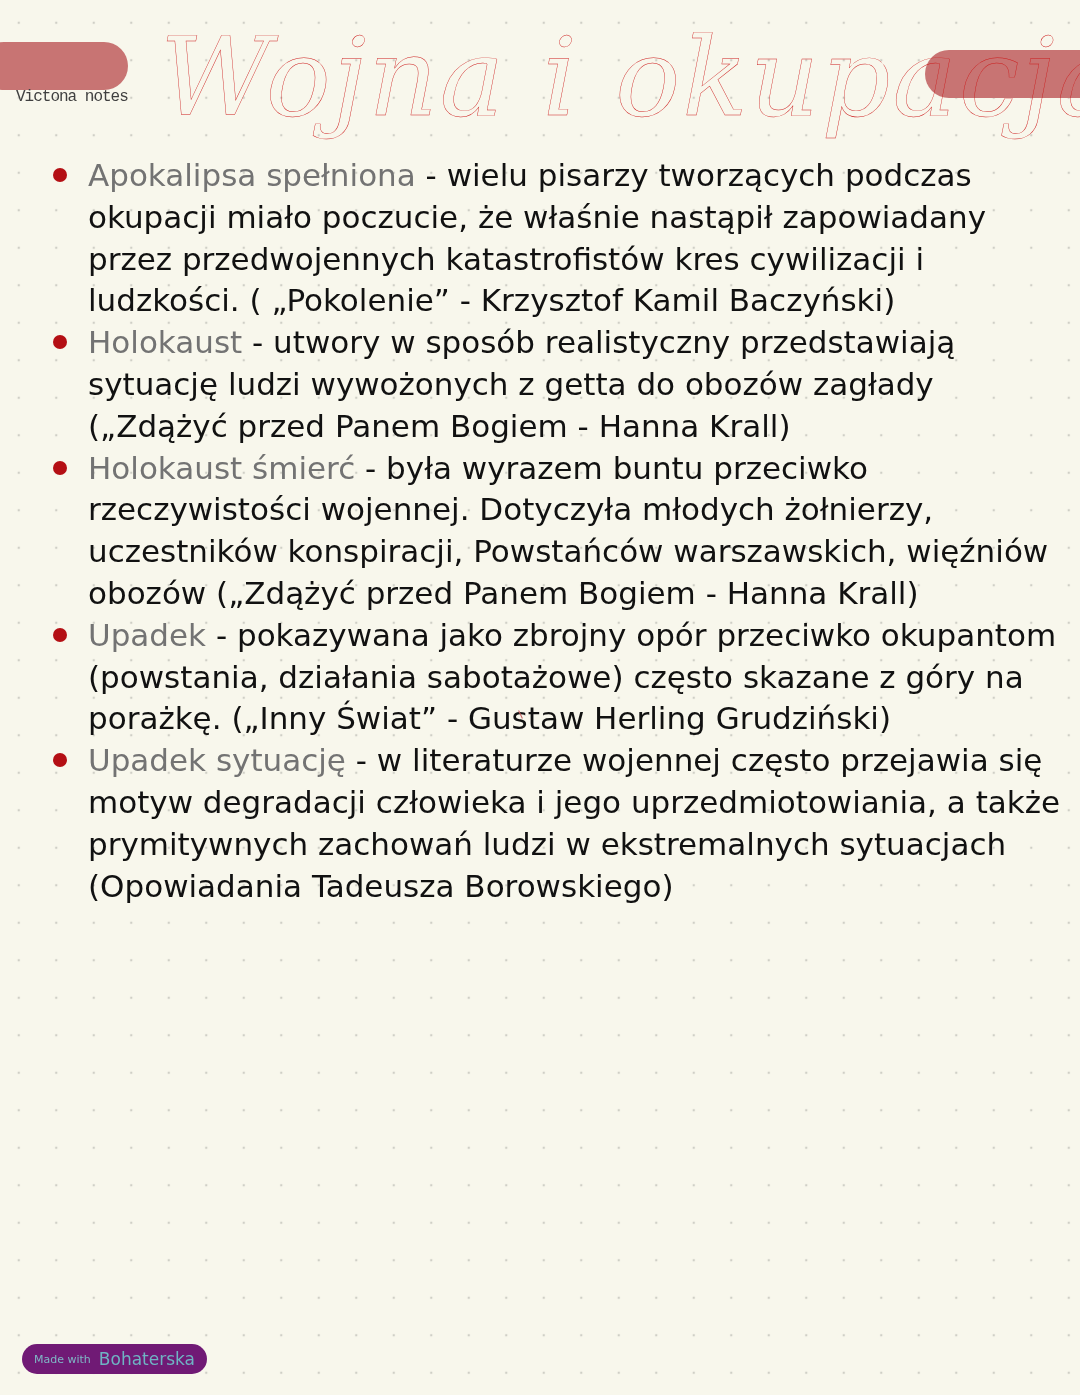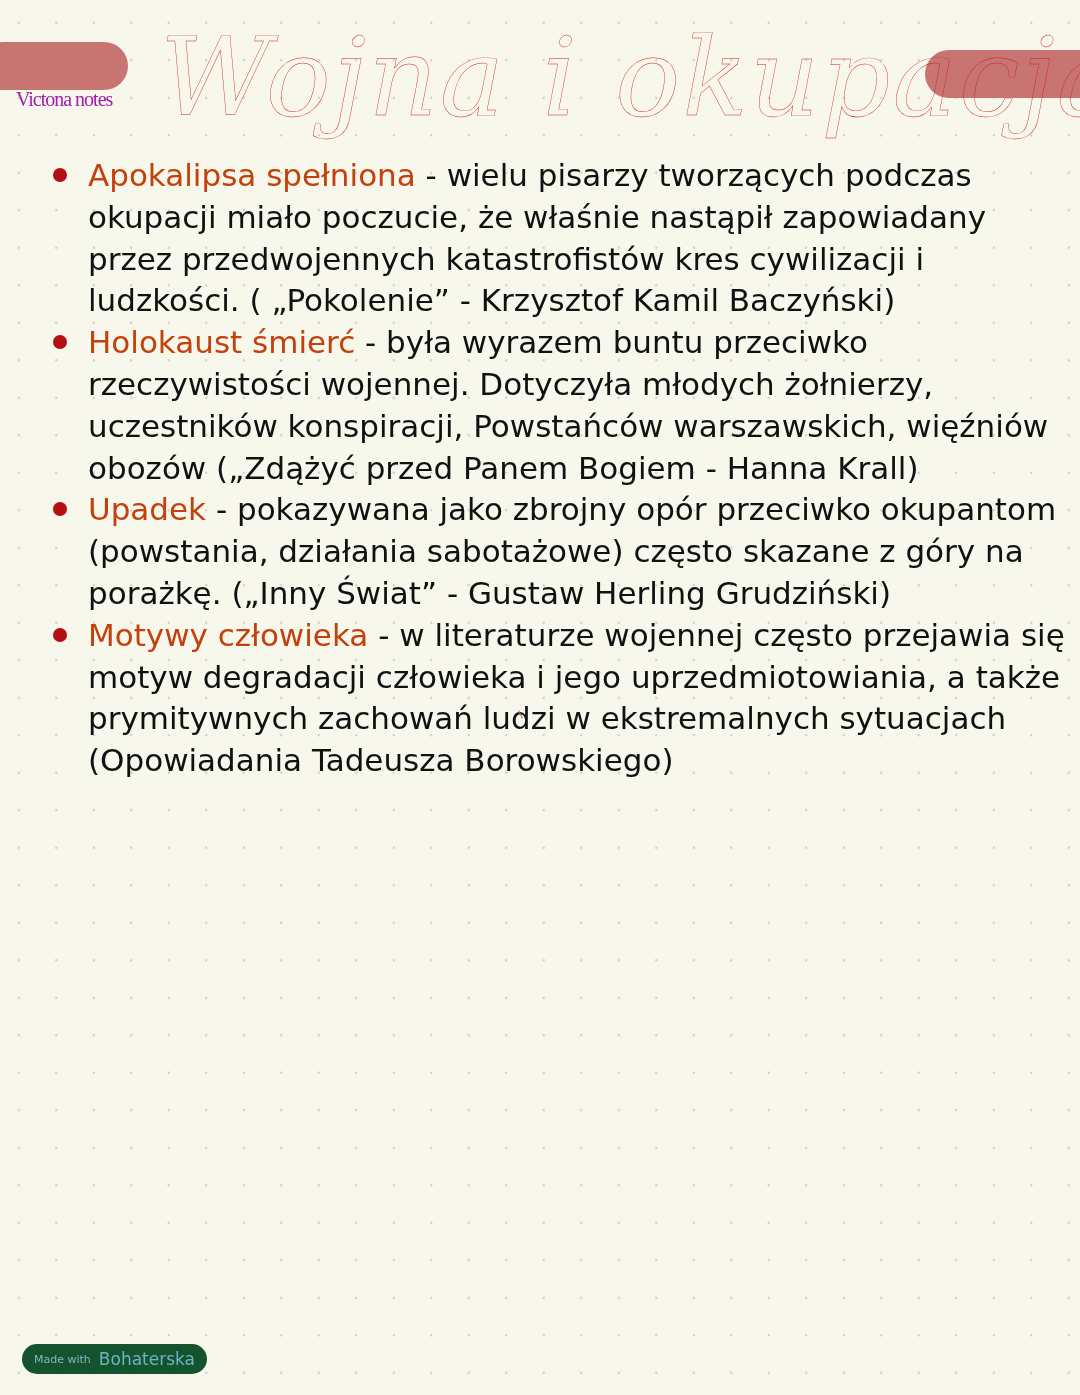--- a/index.html
+++ b/index.html
@@ -18,21 +18,21 @@
     .tab-left {
       position: absolute; left: -20px; top: 42px; width: 148px; height: 48px;
       background: #c87473; border-radius: 24px;
     }
     .tab-right {
       position: absolute; left: 925px; top: 50px; width: 190px; height: 48px;
       background: #c87473; border-radius: 24px;
     }
     .brand {
       position: absolute; left: 16px; top: 88px;
-      font-family: Liberation Serif, serif; font-size: 20px; color: #a21caf;
+      font-family: Liberation Mono, monospace; font-size: 16px; color: #404040;
       letter-spacing: -1px;
     }
     .title {
       position: absolute; left: 160px; top: 8px;
       font-family: "DejaVu Serif", serif; font-style: italic;
       font-size: 108px; line-height: 140px; color: #cc1a1a;
       letter-spacing: 2px; font-weight: normal;
       -webkit-text-stroke: 0.4px #cc1a1a;
       color: transparent;
       white-space: nowrap;
@@ -43,25 +43,25 @@
     }
     .section-heading { display: block; white-space: nowrap; }
     .section-number { color: #111; }
     .section-title { color: #a80f14; font-weight: bold; }
     ul.motifs { list-style: none; margin: 0; padding: 0; }
     li.motif { position: relative; padding-left: 38px; }
     .bullet {
       position: absolute; left: 3px; top: 13px; width: 14px; height: 14px;
       border-radius: 50%; background: #b40f14;
     }
-    .term { color: #c2410c; margin-top: 10px; }
+    .term { color: #737373; margin-top: 10px; }
     .desc { color: #111; }
     .badge {
       position: absolute; left: 22px; top: 1344px; height: 30px;
-      padding: 0 12px; border-radius: 15px; background: #14532d;
+      padding: 0 12px; border-radius: 15px; background: #701a75;
       display: flex; align-items: center; gap: 8px;
     }
     .badge-small { font-size: 11px; color: #7fb8c6; }
     .badge-big { font-size: 17px; color: #6fb3c3; }
     .mark {
       position: absolute; left: 520px; top: 710px; width: 1px; height: 9px;
       background: #c46060; transform: rotate(-25deg);
     }
   </style>
 </head>
@@ -73,29 +73,33 @@
 <div class="title">Wojna i okupacja</div>
 
 <div class="content">
   <ul class="motifs">
     <li class="motif">
       <span class="bullet"></span>
       <span class="term">Apokalipsa spełniona</span><span class="desc"> - wielu pisarzy tworzących podczas okupacji miało poczucie, że właśnie nastąpił zapowiadany przez przedwojennych katastrofistów kres cywilizacji i ludzkości. ( „Pokolenie” - Krzysztof Kamil Baczyński)</span>
     </li>
     <li class="motif">
       <span class="bullet"></span>
+      <span class="term">Holokaust</span><span class="desc"> - utwory w sposób realistyczny przedstawiają sytuację ludzi wywożonych z getta do obozów zagłady („Zdążyć przed Panem Bogiem - Hanna Krall)</span>
+    </li>
+    <li class="motif">
+      <span class="bullet"></span>
       <span class="term">Holokaust śmierć</span><span class="desc"> - była wyrazem buntu przeciwko rzeczywistości wojennej. Dotyczyła młodych żołnierzy, uczestników konspiracji, Powstańców warszawskich, więźniów obozów („Zdążyć przed Panem Bogiem - Hanna Krall)</span>
     </li>
     <li class="motif">
       <span class="bullet"></span>
       <span class="term">Upadek</span><span class="desc"> - pokazywana jako zbrojny opór przeciwko okupantom (powstania, działania sabotażowe) często skazane z góry na porażkę. („Inny Świat” - Gustaw Herling Grudziński)</span>
     </li>
     <li class="motif">
       <span class="bullet"></span>
-      <span class="term">Motywy człowieka</span><span class="desc"> - w literaturze wojennej często przejawia się motyw degradacji człowieka i jego uprzedmiotowiania, a także prymitywnych zachowań ludzi w ekstremalnych sytuacjach (Opowiadania Tadeusza Borowskiego)</span>
+      <span class="term">Upadek sytuację</span><span class="desc"> - w literaturze wojennej często przejawia się motyw degradacji człowieka i jego uprzedmiotowiania, a także prymitywnych zachowań ludzi w ekstremalnych sytuacjach (Opowiadania Tadeusza Borowskiego)</span>
     </li>
   </ul>
 </div>
 
 <div class="mark"></div>
 
 <div class="badge">
   <span class="badge-small">Made with</span>
   <span class="badge-big">Bohaterska</span>
 </div>

